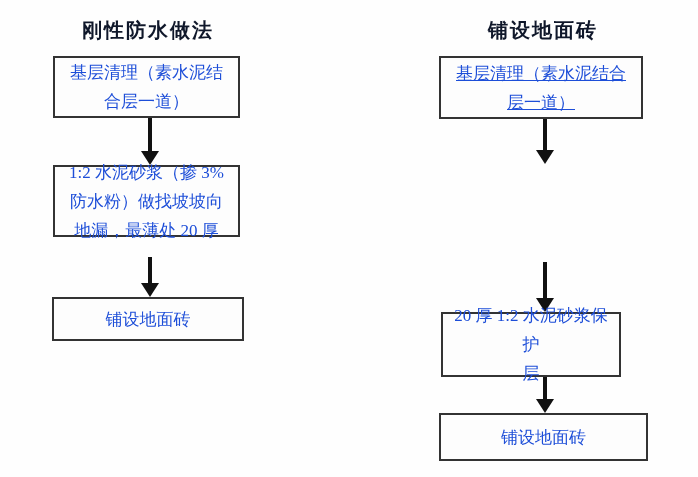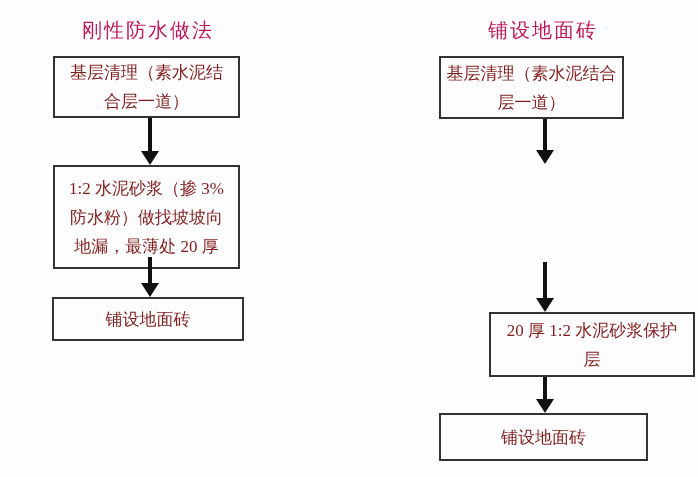--- a/index.html
+++ b/index.html
@@ -9,30 +9,30 @@
     width: 698px; height: 477px; overflow: hidden;
   }
   .canvas {
     position: relative;
     width: 698px; height: 477px;
     background: #fefefe;
   }
   .col-title {
     position: absolute;
     font-size: 20px;
-    font-weight: normal;
-    color: #be185d;
+    font-weight: bold;
+    color: #0f172a;
     text-align: center;
     letter-spacing: 2px;
   }
   .flow-box {
     position: absolute;
     border: 2px solid #333333;
     background: #fdfdfd;
-    color: #7f1d1d;
+    color: #1d4ed8;
     font-size: 17px;
     line-height: 29px;
     text-align: center;
     white-space: pre-line;
     display: flex;
     align-items: center;
     justify-content: center;
     padding: 2px 4px;
   }
   .arrow {
@@ -61,48 +61,48 @@
   <div class="col-title" style="left:53px; top:17px; width:190px;">刚性防水做法</div>
 
   <div class="flow-box" style="left:53px; top:56px; width:187px; height:62px;">基层清理（素水泥结
 合层一道）</div>
 
   <div class="arrow" style="left:141px; top:118px;">
     <div class="shaft" style="height:33px;"></div>
     <div class="head"></div>
   </div>
 
-  <div class="flow-box" style="left:53px; top:165px; width:187px; height:104px;">1:2 水泥砂浆（掺 3%
+  <div class="flow-box" style="left:53px; top:165px; width:187px; height:72px;">1:2 水泥砂浆（掺 3%
 防水粉）做找坡坡向
 地漏，最薄处 20 厚</div>
 
   <div class="arrow" style="left:141px; top:257px;">
     <div class="shaft" style="height:26px;"></div>
     <div class="head"></div>
   </div>
 
   <div class="flow-box" style="left:52px; top:297px; width:192px; height:44px;">铺设地面砖</div>
 
   <div class="col-title" style="left:439px; top:17px; width:208px;">铺设地面砖</div>
 
-  <div class="flow-box" style="left:439px; top:56px; width:185px; height:63px;">基层清理（素水泥结合
+  <div class="flow-box" style="left:439px; top:56px; width:204px; height:63px;text-decoration:underline;">基层清理（素水泥结合
 层一道）</div>
 
   <div class="arrow" style="left:536px; top:119px;">
     <div class="shaft" style="height:31px;"></div>
     <div class="head"></div>
   </div>
 
 
   <div class="arrow" style="left:536px; top:262px;">
     <div class="shaft" style="height:36px;"></div>
     <div class="head"></div>
   </div>
 
-  <div class="flow-box" style="left:441px; top:312px; width:206px; height:65px;margin-left:48px;">20 厚 1:2 水泥砂浆保护
+  <div class="flow-box" style="left:441px; top:312px; width:180px; height:65px;">20 厚 1:2 水泥砂浆保护
 层</div>
 
   <div class="arrow" style="left:536px; top:377px;">
     <div class="shaft" style="height:22px;"></div>
     <div class="head"></div>
   </div>
 
   <div class="flow-box" style="left:439px; top:413px; width:209px; height:48px;">铺设地面砖</div>
 
 </div>

